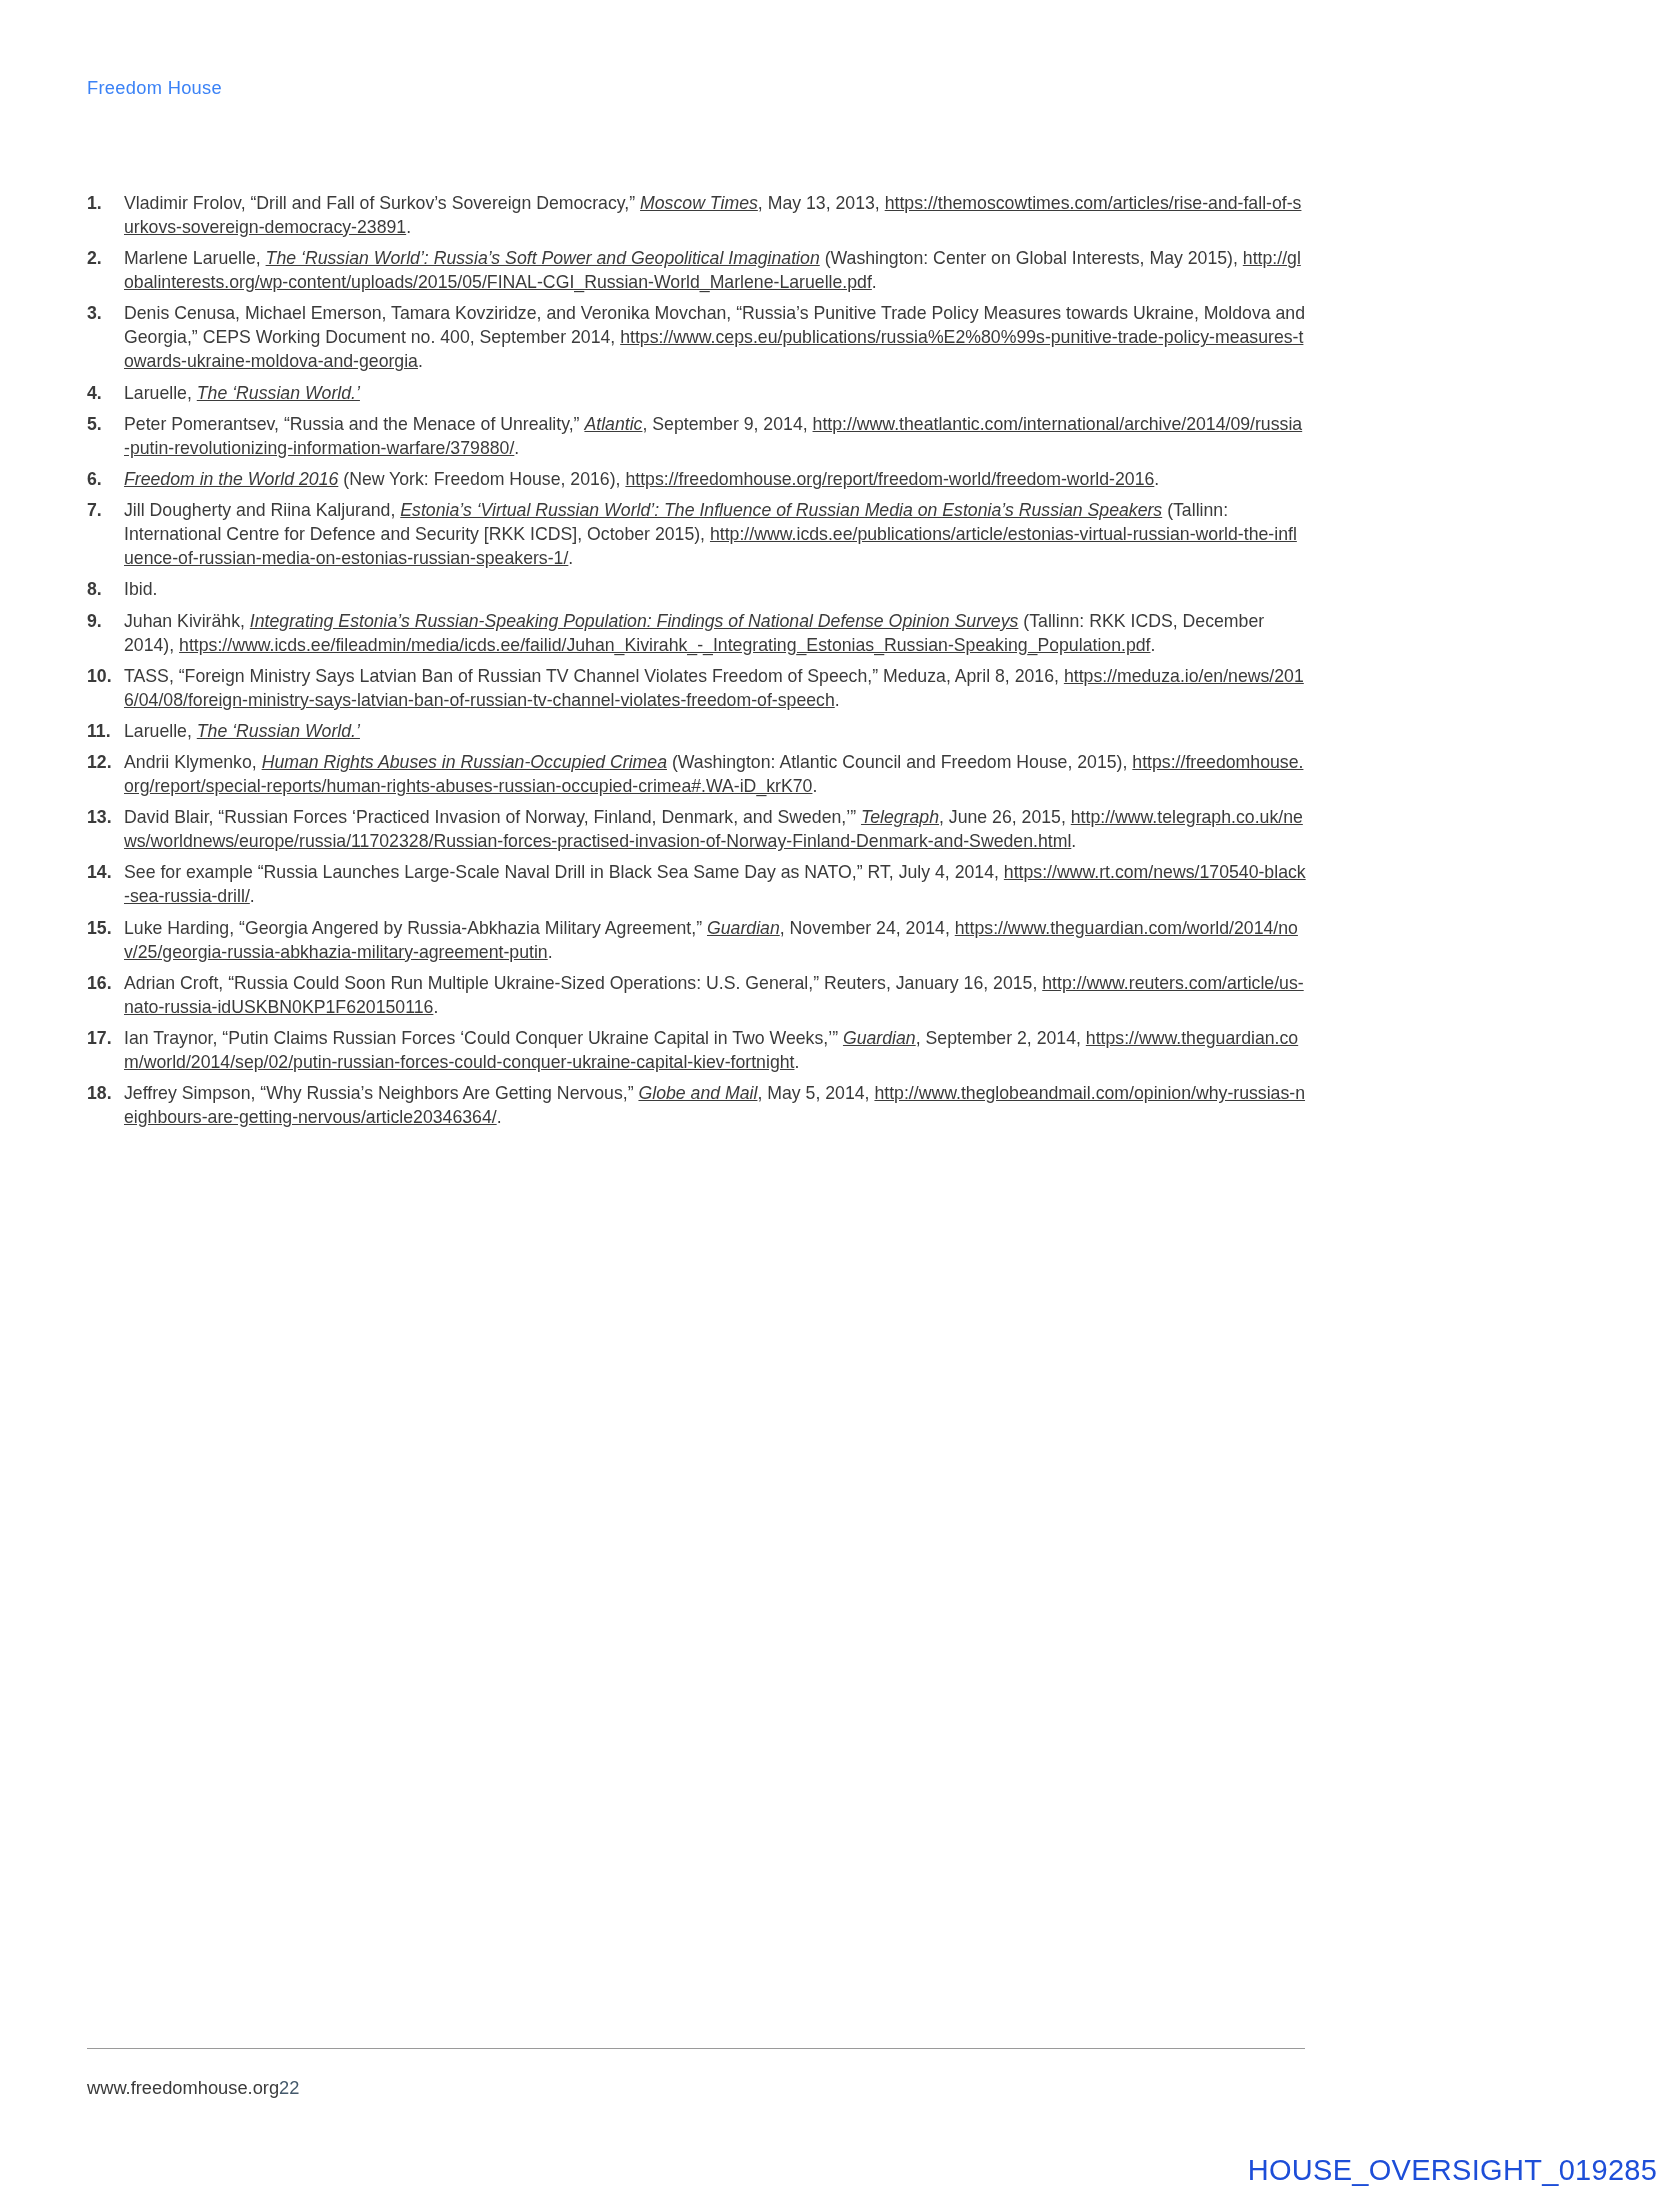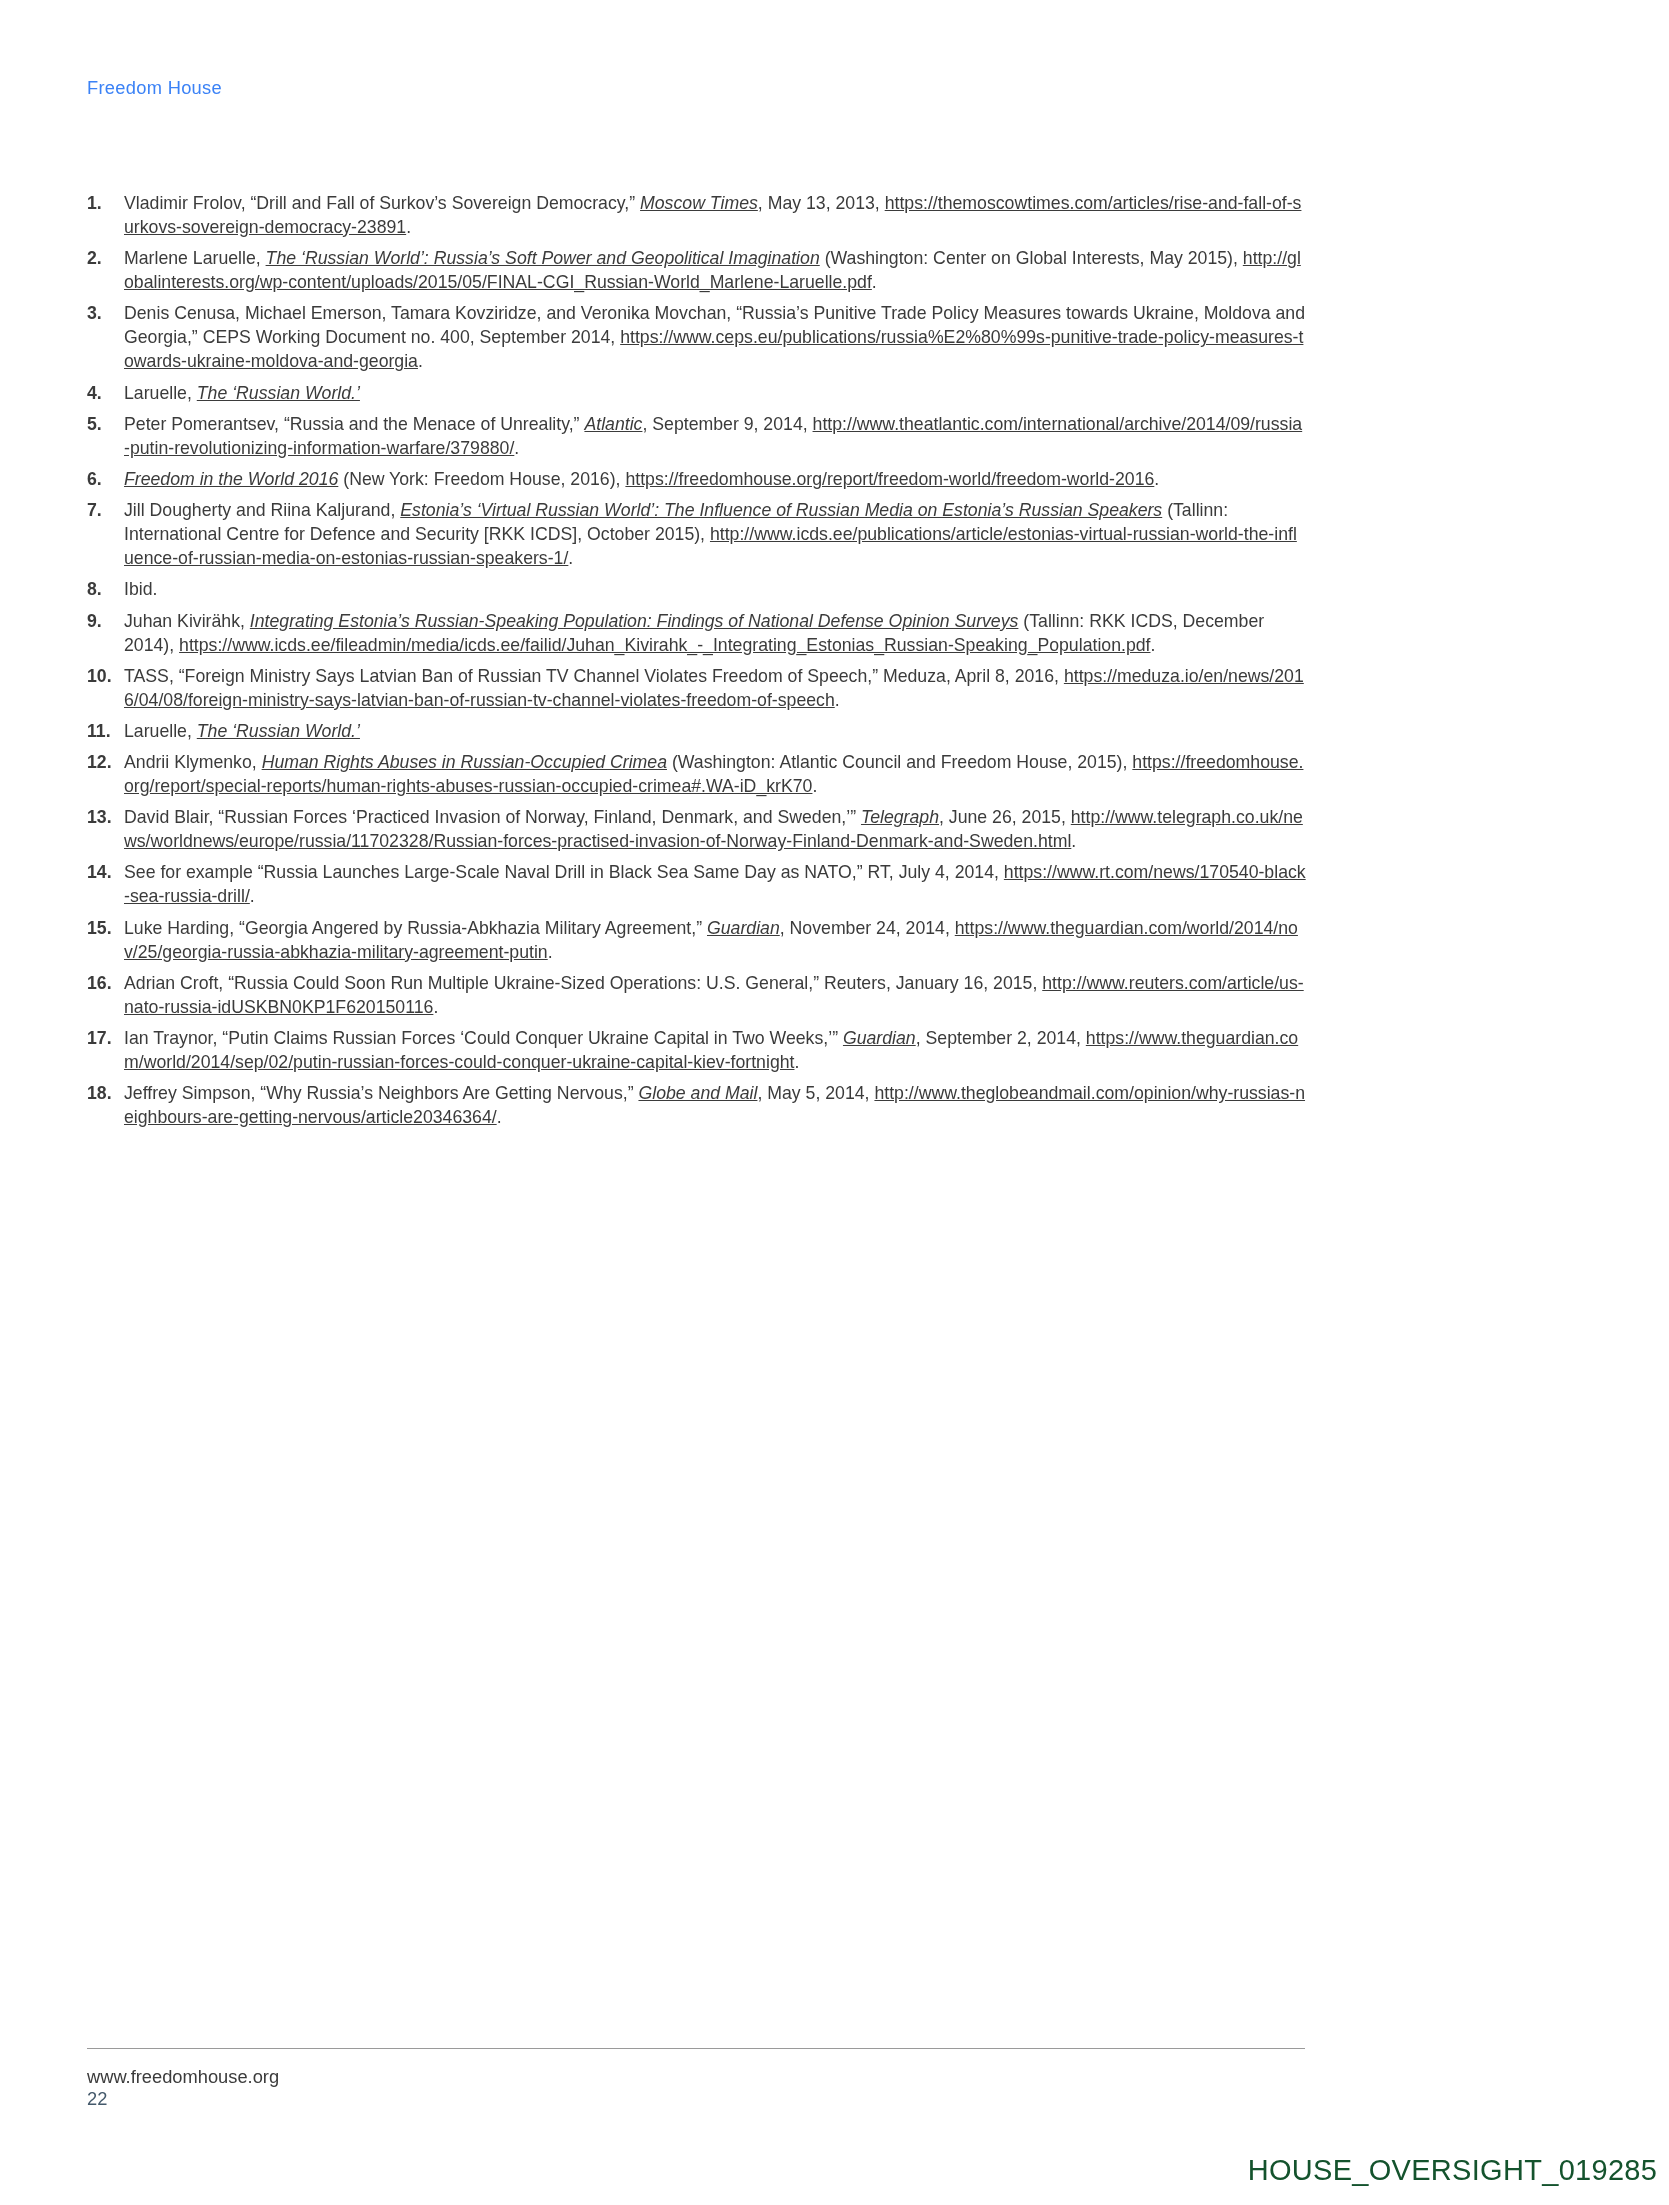--- a/index.html
+++ b/index.html
@@ -41,32 +41,31 @@
   .footer {
     position: absolute;
     left: 87px;
     top: 2048px;
     width: 1218px;
   }
   .footer-rule { border-top: 1.3px solid #9a9a9a; height: 0; }
   .footer-row {
     display: flex;
     justify-content: flex-start;
-    margin-top: 17px;
+    margin-top: 28px;
     font-size: 18.3px;
     color: #3b3b3b;
-    flex-direction: column;
   }
   .page-num { color: #44596b; }
   .stamp {
     position: absolute;
     right: 11.8px;
     bottom: 18.3px;
     font-size: 29px;
-    color: #14532d;
+    color: #1d4ed8;
     letter-spacing: 0.3px;
   }
 </style>
 </head>
 <body>
 
 <div class="page">
 
   <div class="brand">Freedom House</div>
 

